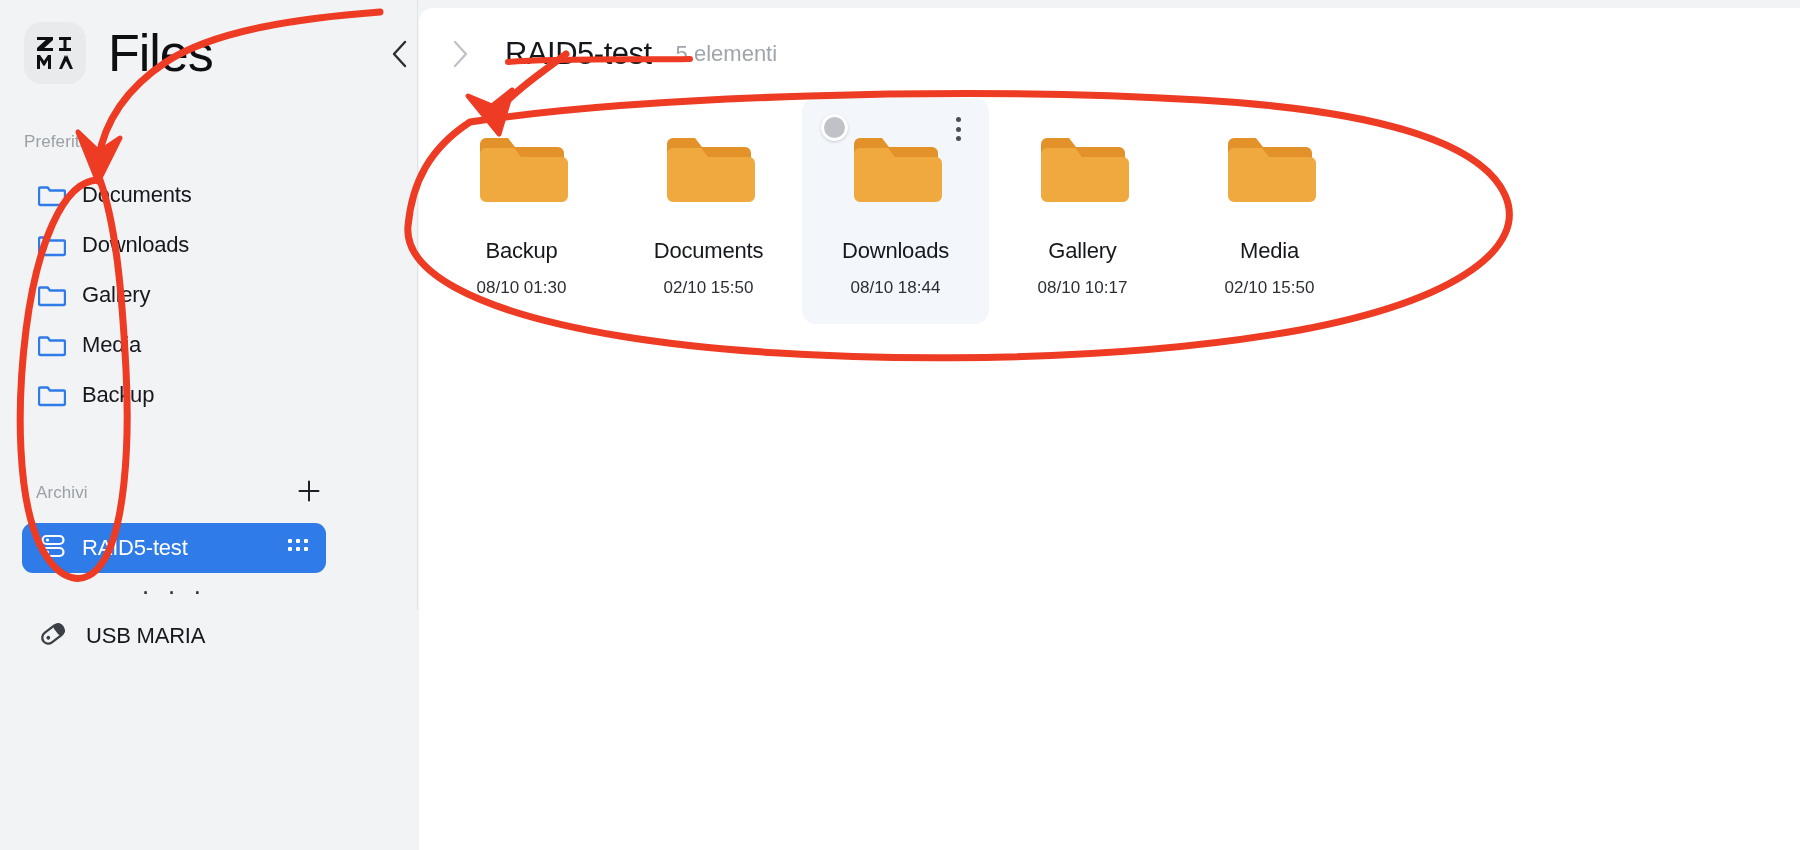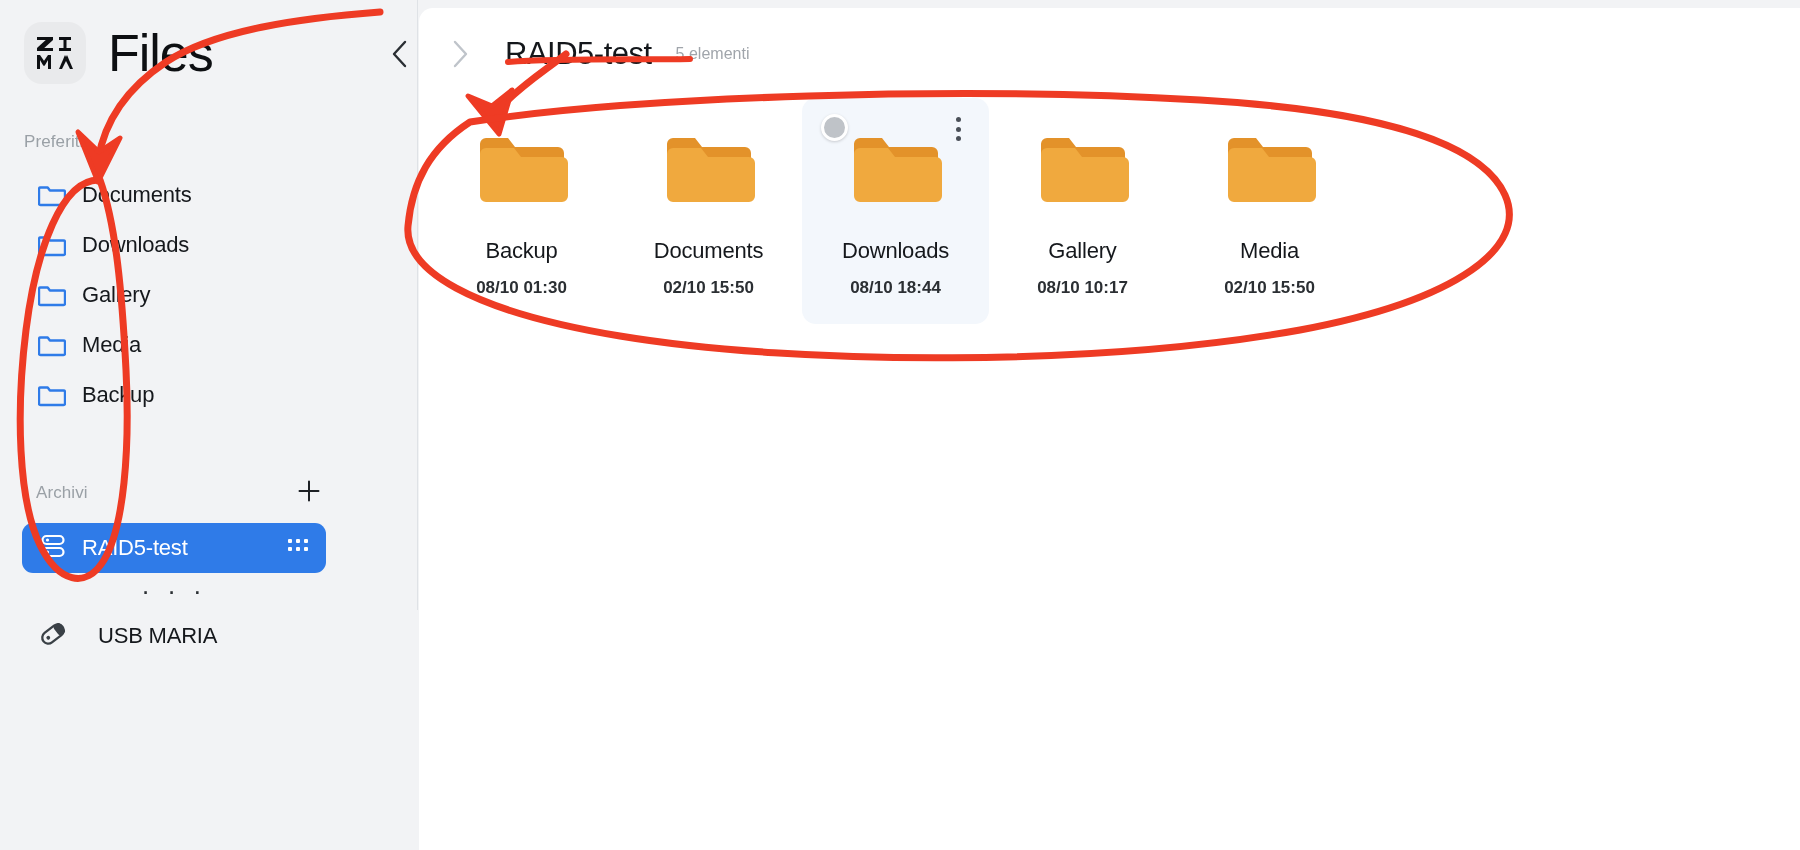--- a/index.html
+++ b/index.html
@@ -105,21 +105,20 @@
     cursor: pointer;
   }
   .usb-item {
     position: absolute;
     left: 22px; top: 612px;
     width: 304px; height: 48px;
     display: flex; align-items: center;
     padding-left: 16px;
     box-sizing: border-box;
     cursor: pointer;
-    gap: 12px;
   }
   .usb-item .label {
     font-size: 22px; color: #15181c;
     margin-left: 18px; letter-spacing: -.2px;
   }
 
   
   #main {
     position: absolute;
     left: 419px; top: 8px;
@@ -139,21 +138,21 @@
     display: flex; align-items: center; justify-content: center;
     cursor: pointer;
   }
   .crumb-title {
     font-size: 31px;
     color: #14171b;
     letter-spacing: -.5px;
     margin-left: 22px;
   }
   .crumb-count {
-    font-size: 16px;
+    font-size: 22px;
     color: #a0a5ab;
     margin-left: 24px;
     letter-spacing: 0;
   }
 
   .grid {
     position: absolute;
     left: 9px; top: 90px;
     display: flex;
   }
@@ -173,21 +172,20 @@
     margin-top: 30px;
     font-size: 22px;
     color: #15181c;
     letter-spacing: -.2px;
   }
   .card .fdate {
     margin-top: 14px;
     font-size: 17px;
     color: #2b2f33;
     letter-spacing: 0;
-    font-weight: bold;
   }
   .card-check {
     position: absolute;
     left: 19px; top: 16px;
     width: 27px; height: 27px;
     border-radius: 50%;
     background: #BFC3C8;
     border: 3px solid #ffffff;
     box-shadow: 0 1px 3px rgba(0,0,0,.18);
     box-sizing: border-box;

